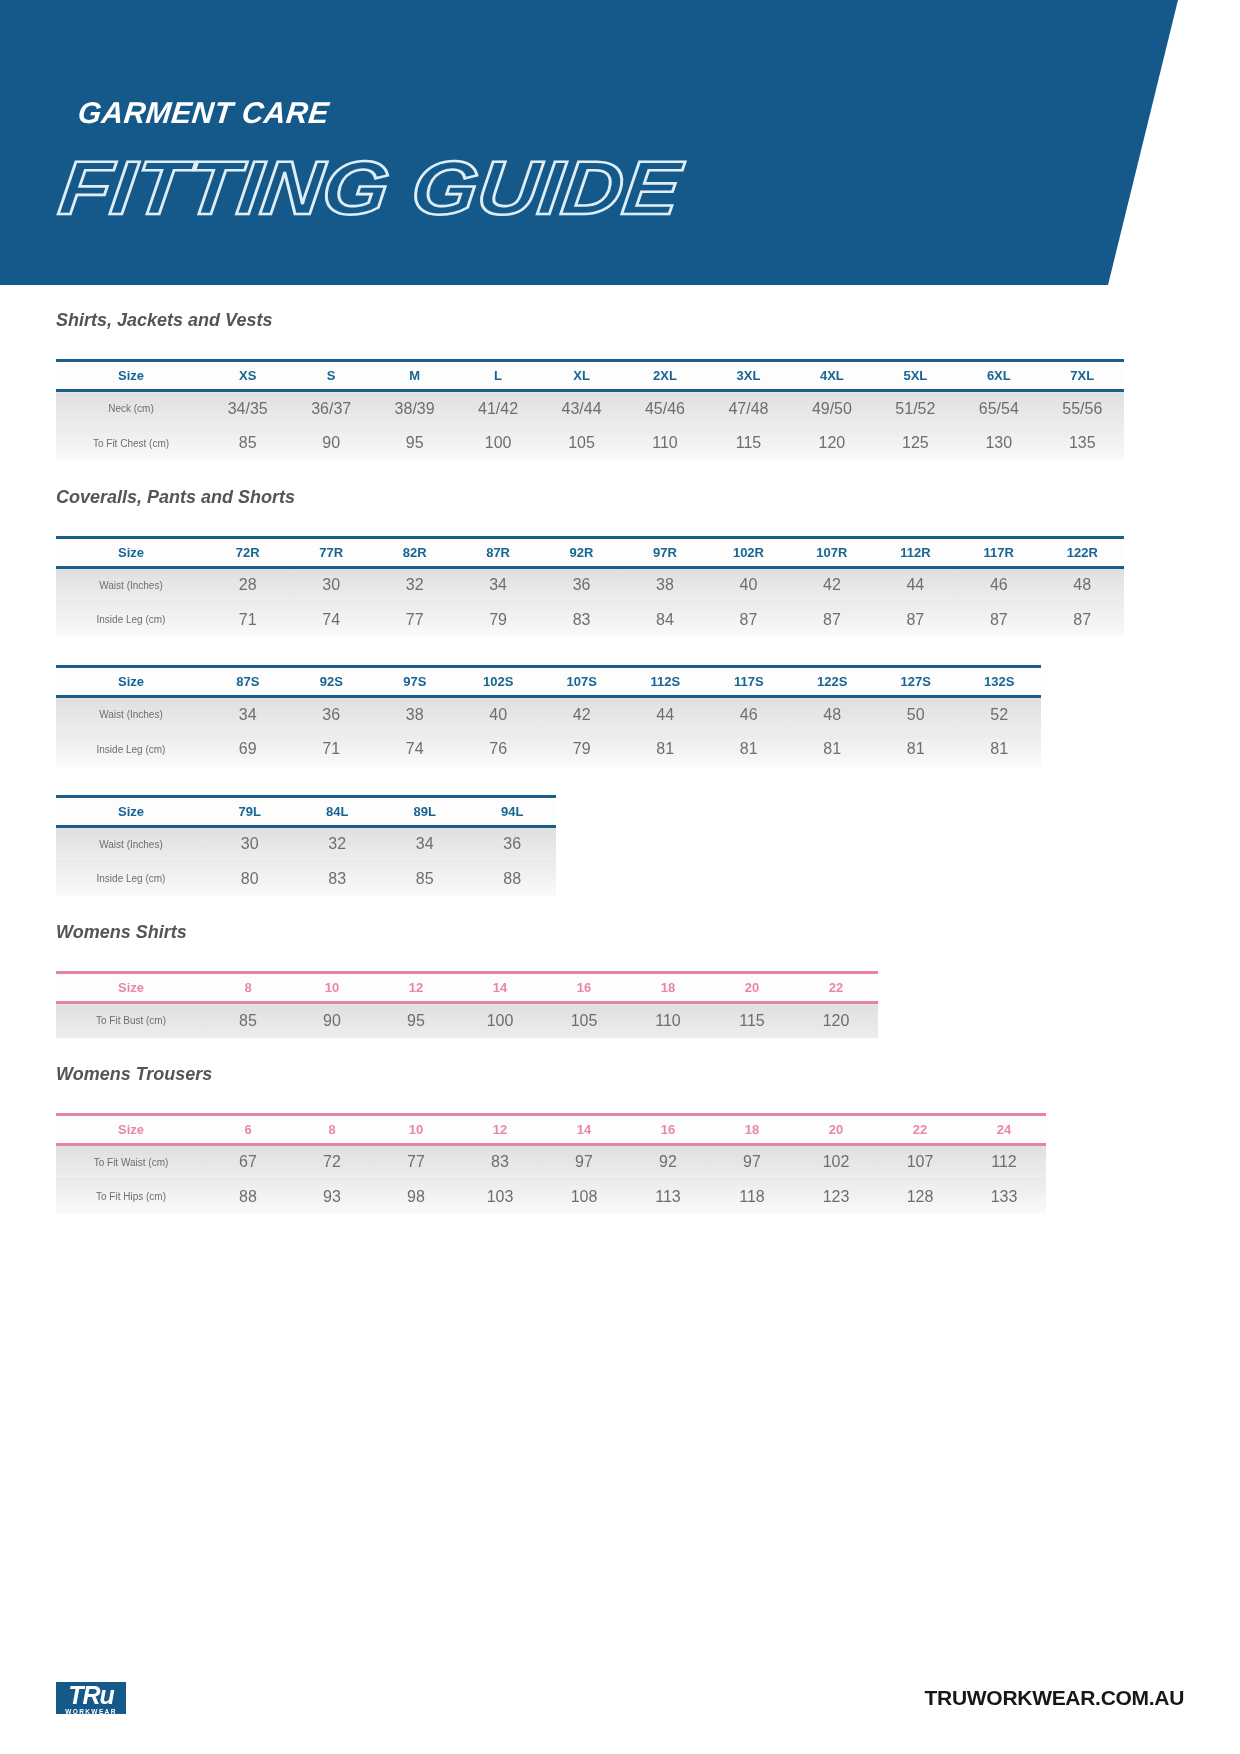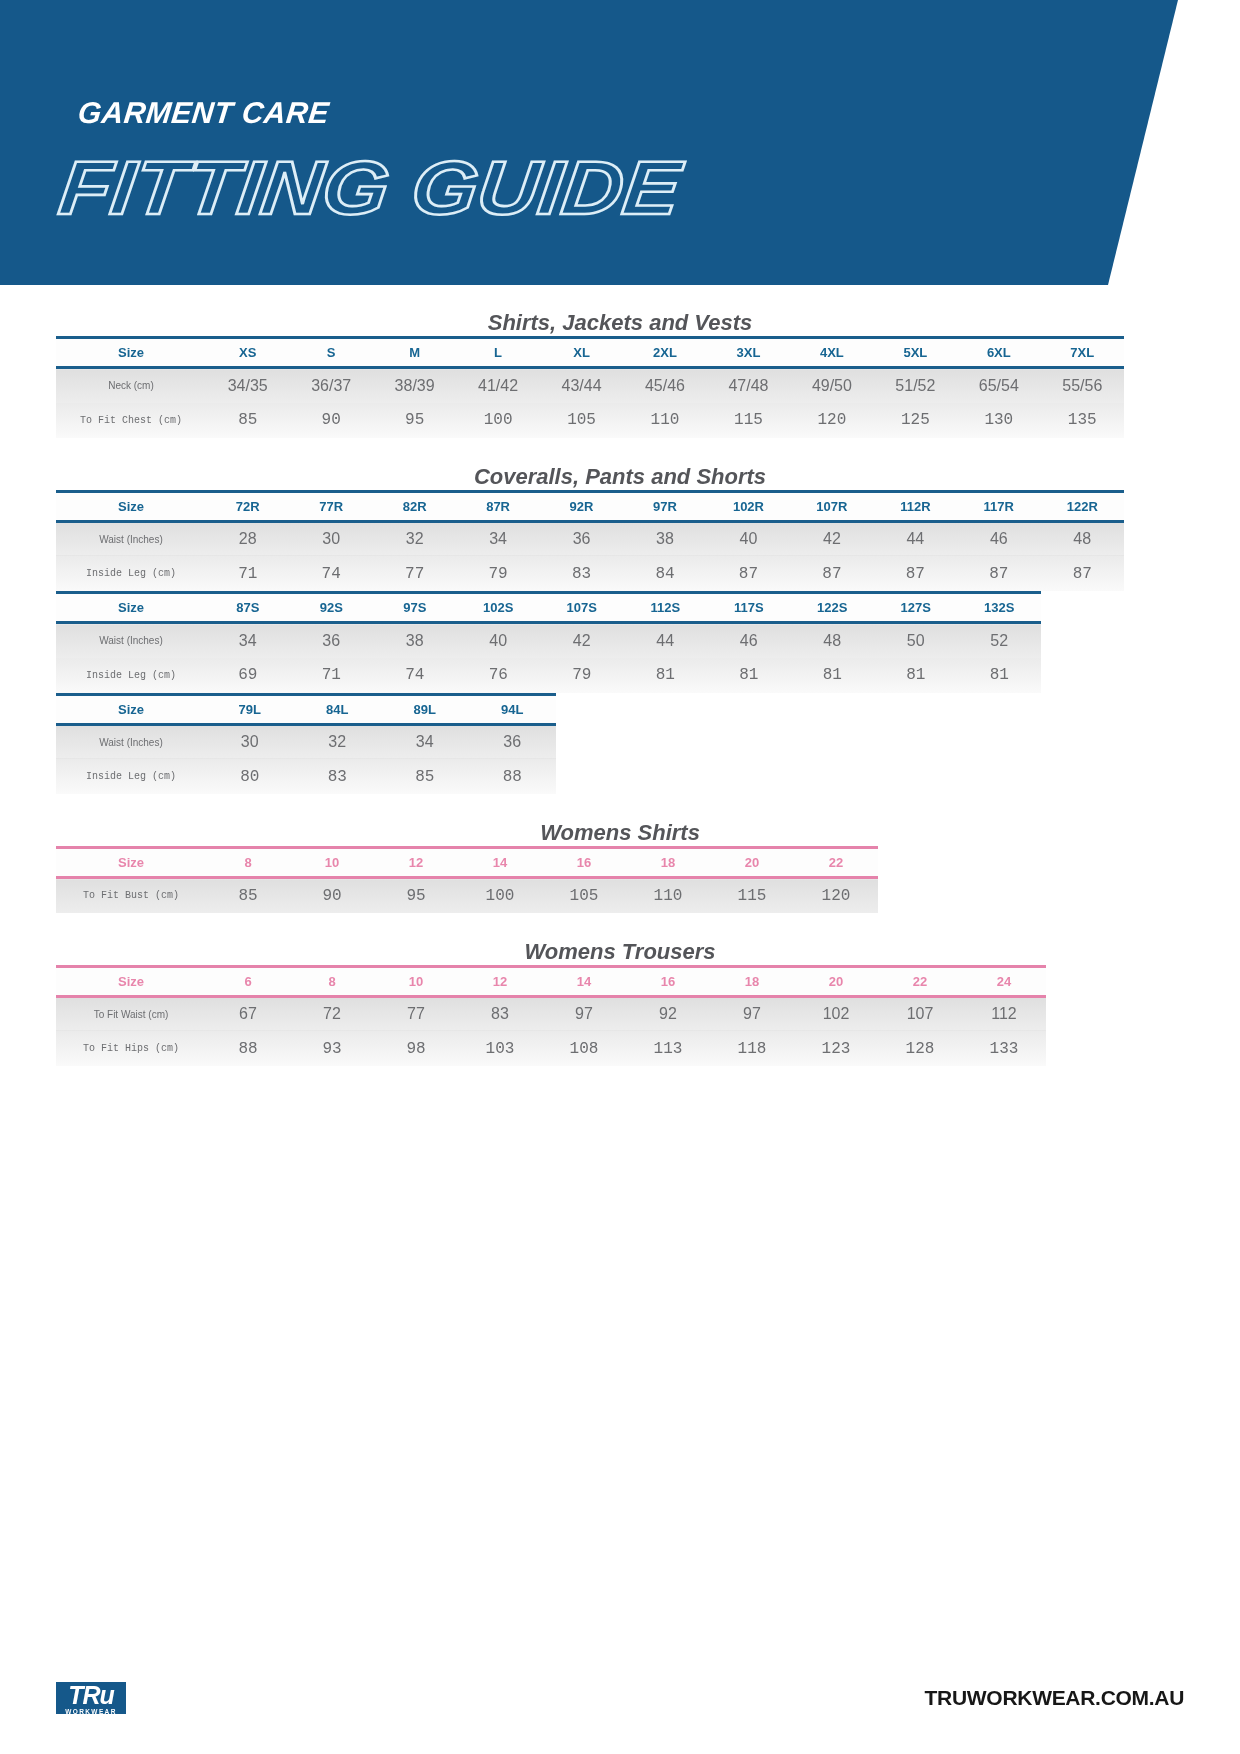--- a/index.html
+++ b/index.html
@@ -51,37 +51,37 @@
   .tip-bullet{
     width:0;height:0;margin:3px 5px 0 0;flex:none;
     border-left:8px solid #4d4d4f;border-top:8px solid transparent;
   }
 
   .sizing-title{
     margin-top:34px;font-size:29px;font-weight:bold;color:var(--blue-text);
     letter-spacing:-.5px;
   }
   .section-heading{
-    margin-top:26px;font-size:22px;font-weight:bold;font-style:italic;color:var(--gray-dark);text-align:center;
+    margin-top:26px;font-size:18px;font-weight:bold;font-style:italic;color:var(--gray-dark);
   }
   .stack-gap{margin-top:18px;}
 
   
-  table.size-table{border-collapse:collapse;table-layout:fixed;margin-top:0;}
+  table.size-table{border-collapse:collapse;table-layout:fixed;margin-top:28px;}
   table.size-table th{
     height:30px;background:#fdfdfd;
     border-top:3px solid var(--blue-border);border-bottom:3px solid var(--blue-border);
     color:var(--blue-text);font-size:13px;font-weight:bold;text-align:center;
   }
   table.size-table th:first-child{width:150px;}
   table.size-table td{
     height:35px;text-align:center;font-size:16px;color:var(--gray-body);
   }
   table.size-table td.row-label{font-size:10px;}
-  table.size-table tbody tr:last-child td{background:linear-gradient(#ebebeb,#fafafa);font-family:Liberation Mono, monospace;}
+  table.size-table tbody tr:last-child td{background:linear-gradient(#ebebeb,#fafafa);}
   table.size-table tbody tr:first-child td{background:linear-gradient(#dfdfdf,#ededed);}
   table.pink th{
     border-top-color:var(--pink-border);border-bottom-color:var(--pink-border);
     color:var(--pink);
   }
   .w-full{width:1068px;}
   .w-s{width:985px;}
   .w-l{width:500px;}
   .w-ws{width:822px;}
   .w-wt{width:990px;}

